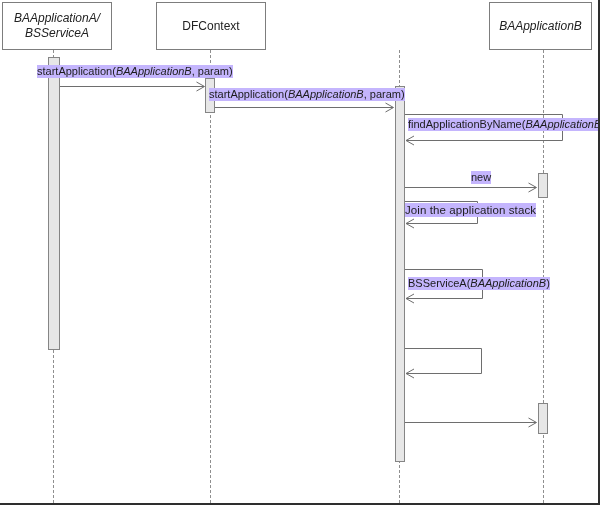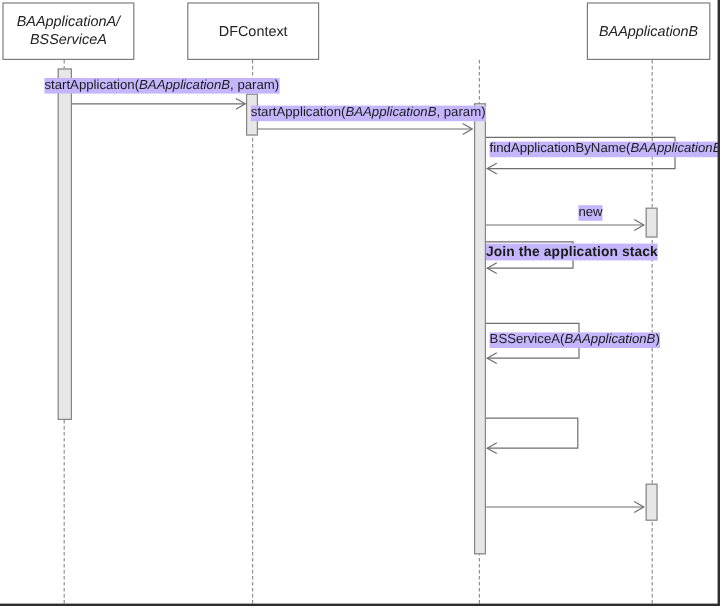--- a/index.html
+++ b/index.html
@@ -20,21 +20,21 @@
   .bar{position:absolute;box-sizing:border-box;background:#e7e7e7;border:1px solid #858585;z-index:2;}
 
   
   #arrows{position:absolute;left:0;top:0;z-index:3;}
   #arrows path, #arrows polyline{fill:none;stroke:#6e6e6e;stroke-width:1;}
 
   
   .msg{position:absolute;font-size:11px;line-height:13px;color:#1c1c1c;background:#c4b5fd;
        white-space:nowrap;z-index:4;}
   .msg i{font-style:italic;}
-  .msg-bold{font-weight:bold;font-size:11.5px;letter-spacing:.1px;line-height:14px;}
+  .msg-bold{font-weight:normal;font-size:11.5px;letter-spacing:.1px;line-height:14px;}
 
   
   .frame-right{position:absolute;left:598px;top:0;width:2px;height:505px;background:#2e2e2e;z-index:5;}
   .frame-bottom{position:absolute;left:0;top:503px;width:600px;height:2px;background:#2e2e2e;z-index:5;}
 </style>
 </head>
 <body>
 
 <div id="stage">
 
@@ -91,19 +91,19 @@
     </g>
     <g>
       <path d="M405,422.5 H536"></path>
         <polyline points="528.5,418 536.5,422.5 528.5,427"></polyline>
     </g>
   </svg>
 
   <div class="msg" style="left:37px;top:65px"><span>startApplication(</span><i>BAApplicationB</i><span>, param)</span></div>
   <div class="msg" style="left:209px;top:88px"><span>startApplication(</span><i>BAApplicationB</i><span>, param)</span></div>
   <div class="msg" style="left:408px;top:118px"><span>findApplicationByName(</span><i>BAApplicationB</i></div>
-  <div class="msg" style="left:482px;top:171px"><span>new</span></div>
+  <div class="msg" style="left:471px;top:171px"><span>new</span></div>
   <div class="msg msg-bold" style="left:405px;top:203px"><span>Join the application stack</span></div>
   <div class="msg" style="left:408px;top:277px"><span>BSServiceA(</span><i>BAApplicationB</i><span>)</span></div>
 
   <div class="frame-right"></div>
   <div class="frame-bottom"></div>
 </div>
 
 </body></html>

